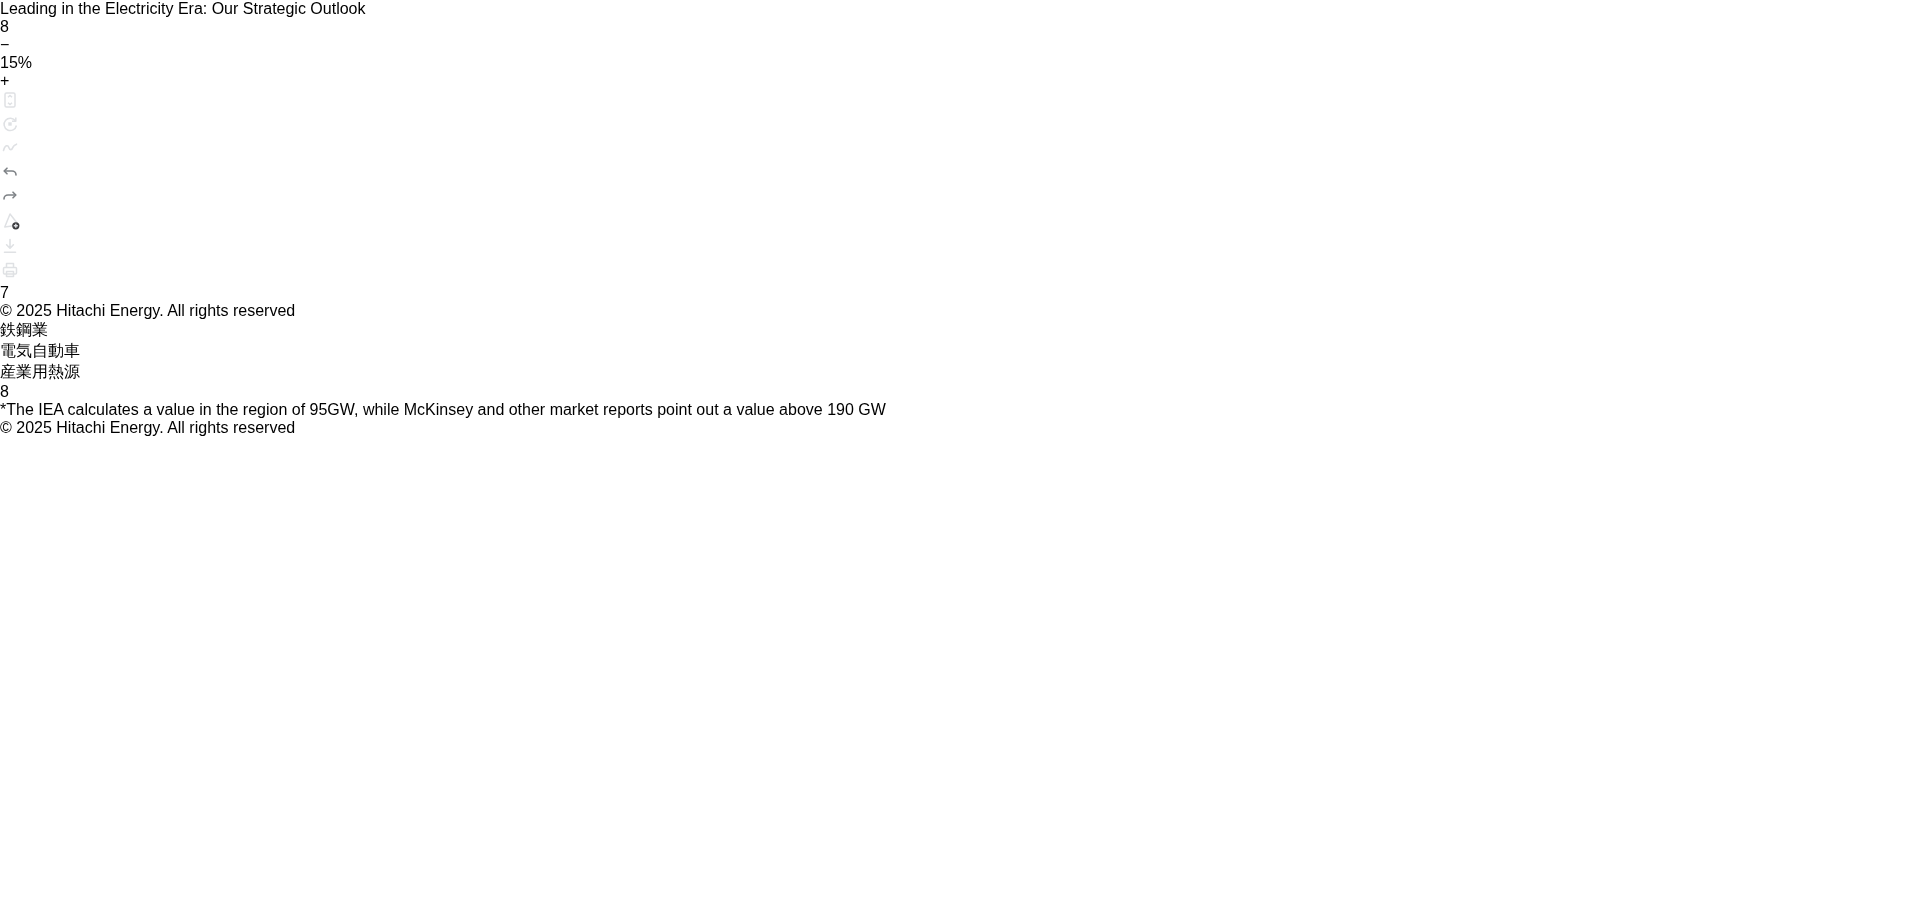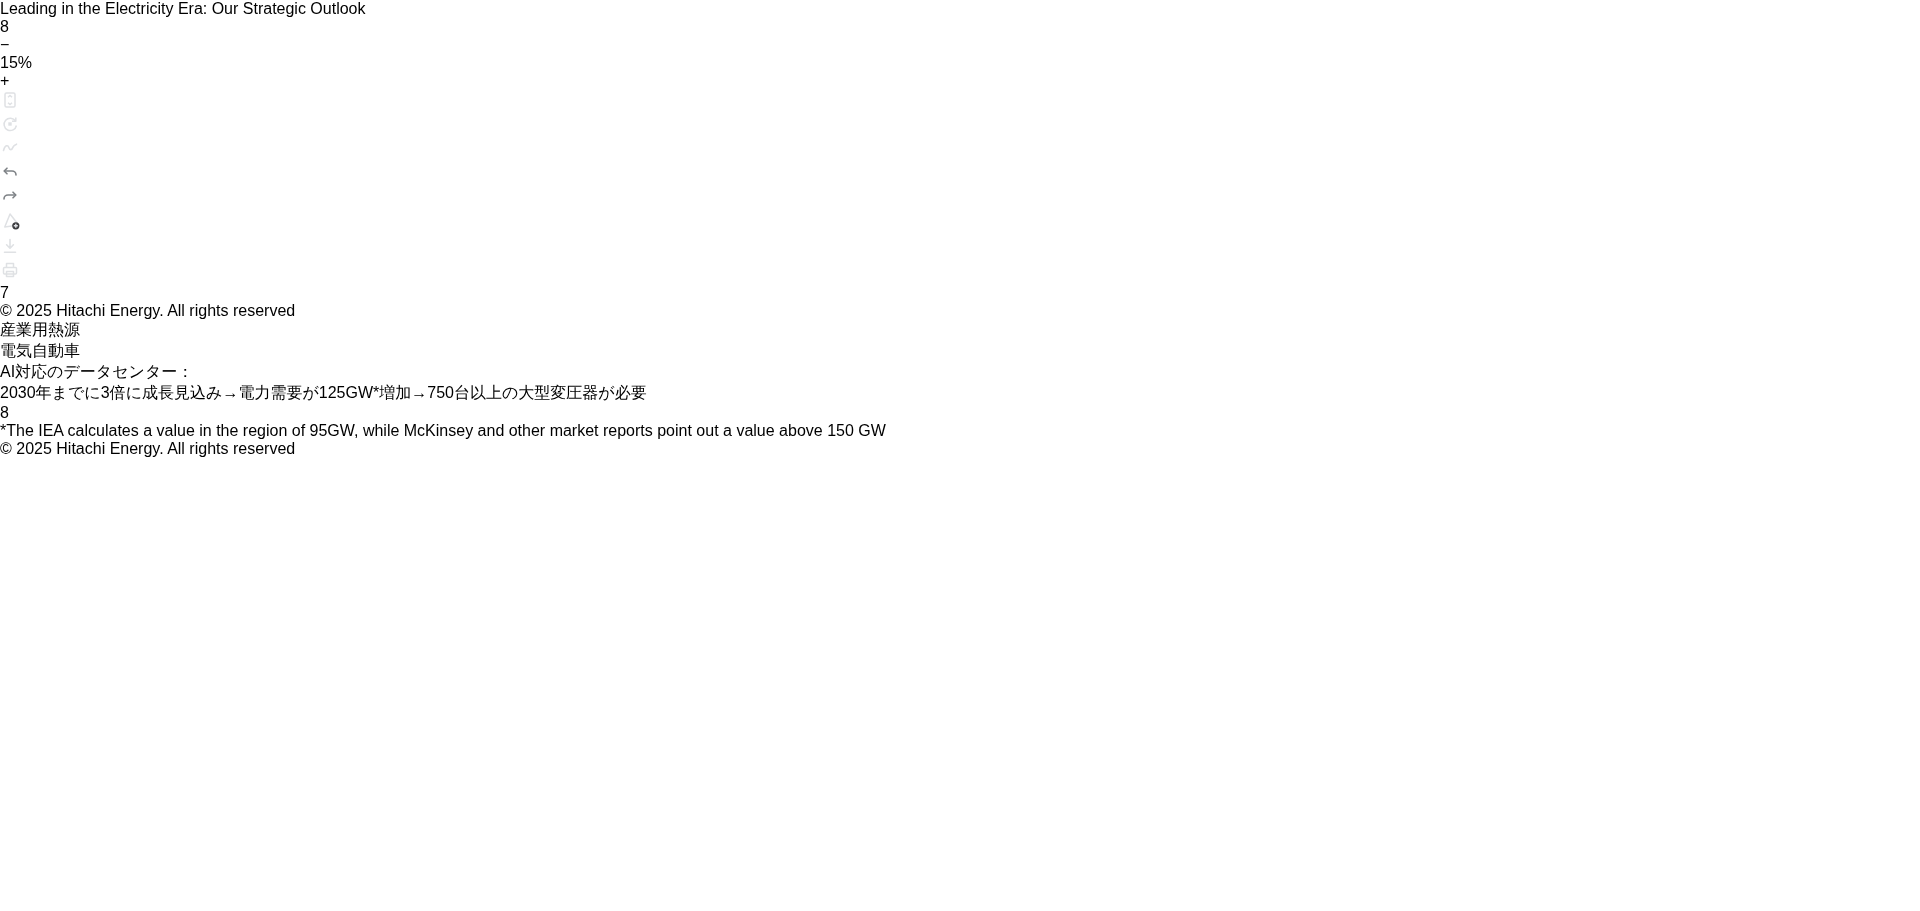--- a/index.html
+++ b/index.html
@@ -215,35 +215,30 @@
       <div class="strip">
         <div class="photo photo-steel"></div>
         <div class="photo photo-heat"></div>
         <div class="photo photo-ev"></div>
         <div class="photo photo-city"></div>
         <div class="photo photo-datacenter"></div>
         <div class="photo photo-fuel"></div>
       </div>
 
       <div class="labels">
+        <div class="sector-label">鉄鋼業</div>
+        <div class="sector-label">電気自動車</div>
         <div class="sector-label">産業用熱源</div>
-        <div class="sector-label">電気自動車</div>
       </div>
 
       <div class="hdiv"></div>
 
-      <div class="bottom-band">
-        <div class="headline">AI対応のデータセンター：</div>
-        <div class="growth-line">
-          <span>2030年までに</span><span class="red">3倍</span><span>に成長見込み</span><span class="arr">→</span><span>電力需要が</span><span class="red">125GW</span><span>*増加</span><span class="arr">→</span><span class="red">750台以上</span><span>の大型変圧器が必要</span>
-        </div>
-      </div>
 
       <div class="p8-num">8</div>
-      <div class="p8-note">*The IEA calculates a value in the region of 95GW, while McKinsey and other market reports point out a value above 150 GW</div>
+      <div class="p8-note">*The IEA calculates a value in the region of 95GW, while McKinsey and other market reports point out a value above 190 GW</div>
       <div class="p8-copy">© 2025 Hitachi Energy. All rights reserved</div>
       <div class="p8-glow"></div>
     </div>
 
     <div class="viewer-bottom-glow"></div>
 
     <div class="scrollbar">
       <div class="sb-up"></div>
       <div class="sb-thumb"></div>
       <div class="sb-down"></div>

